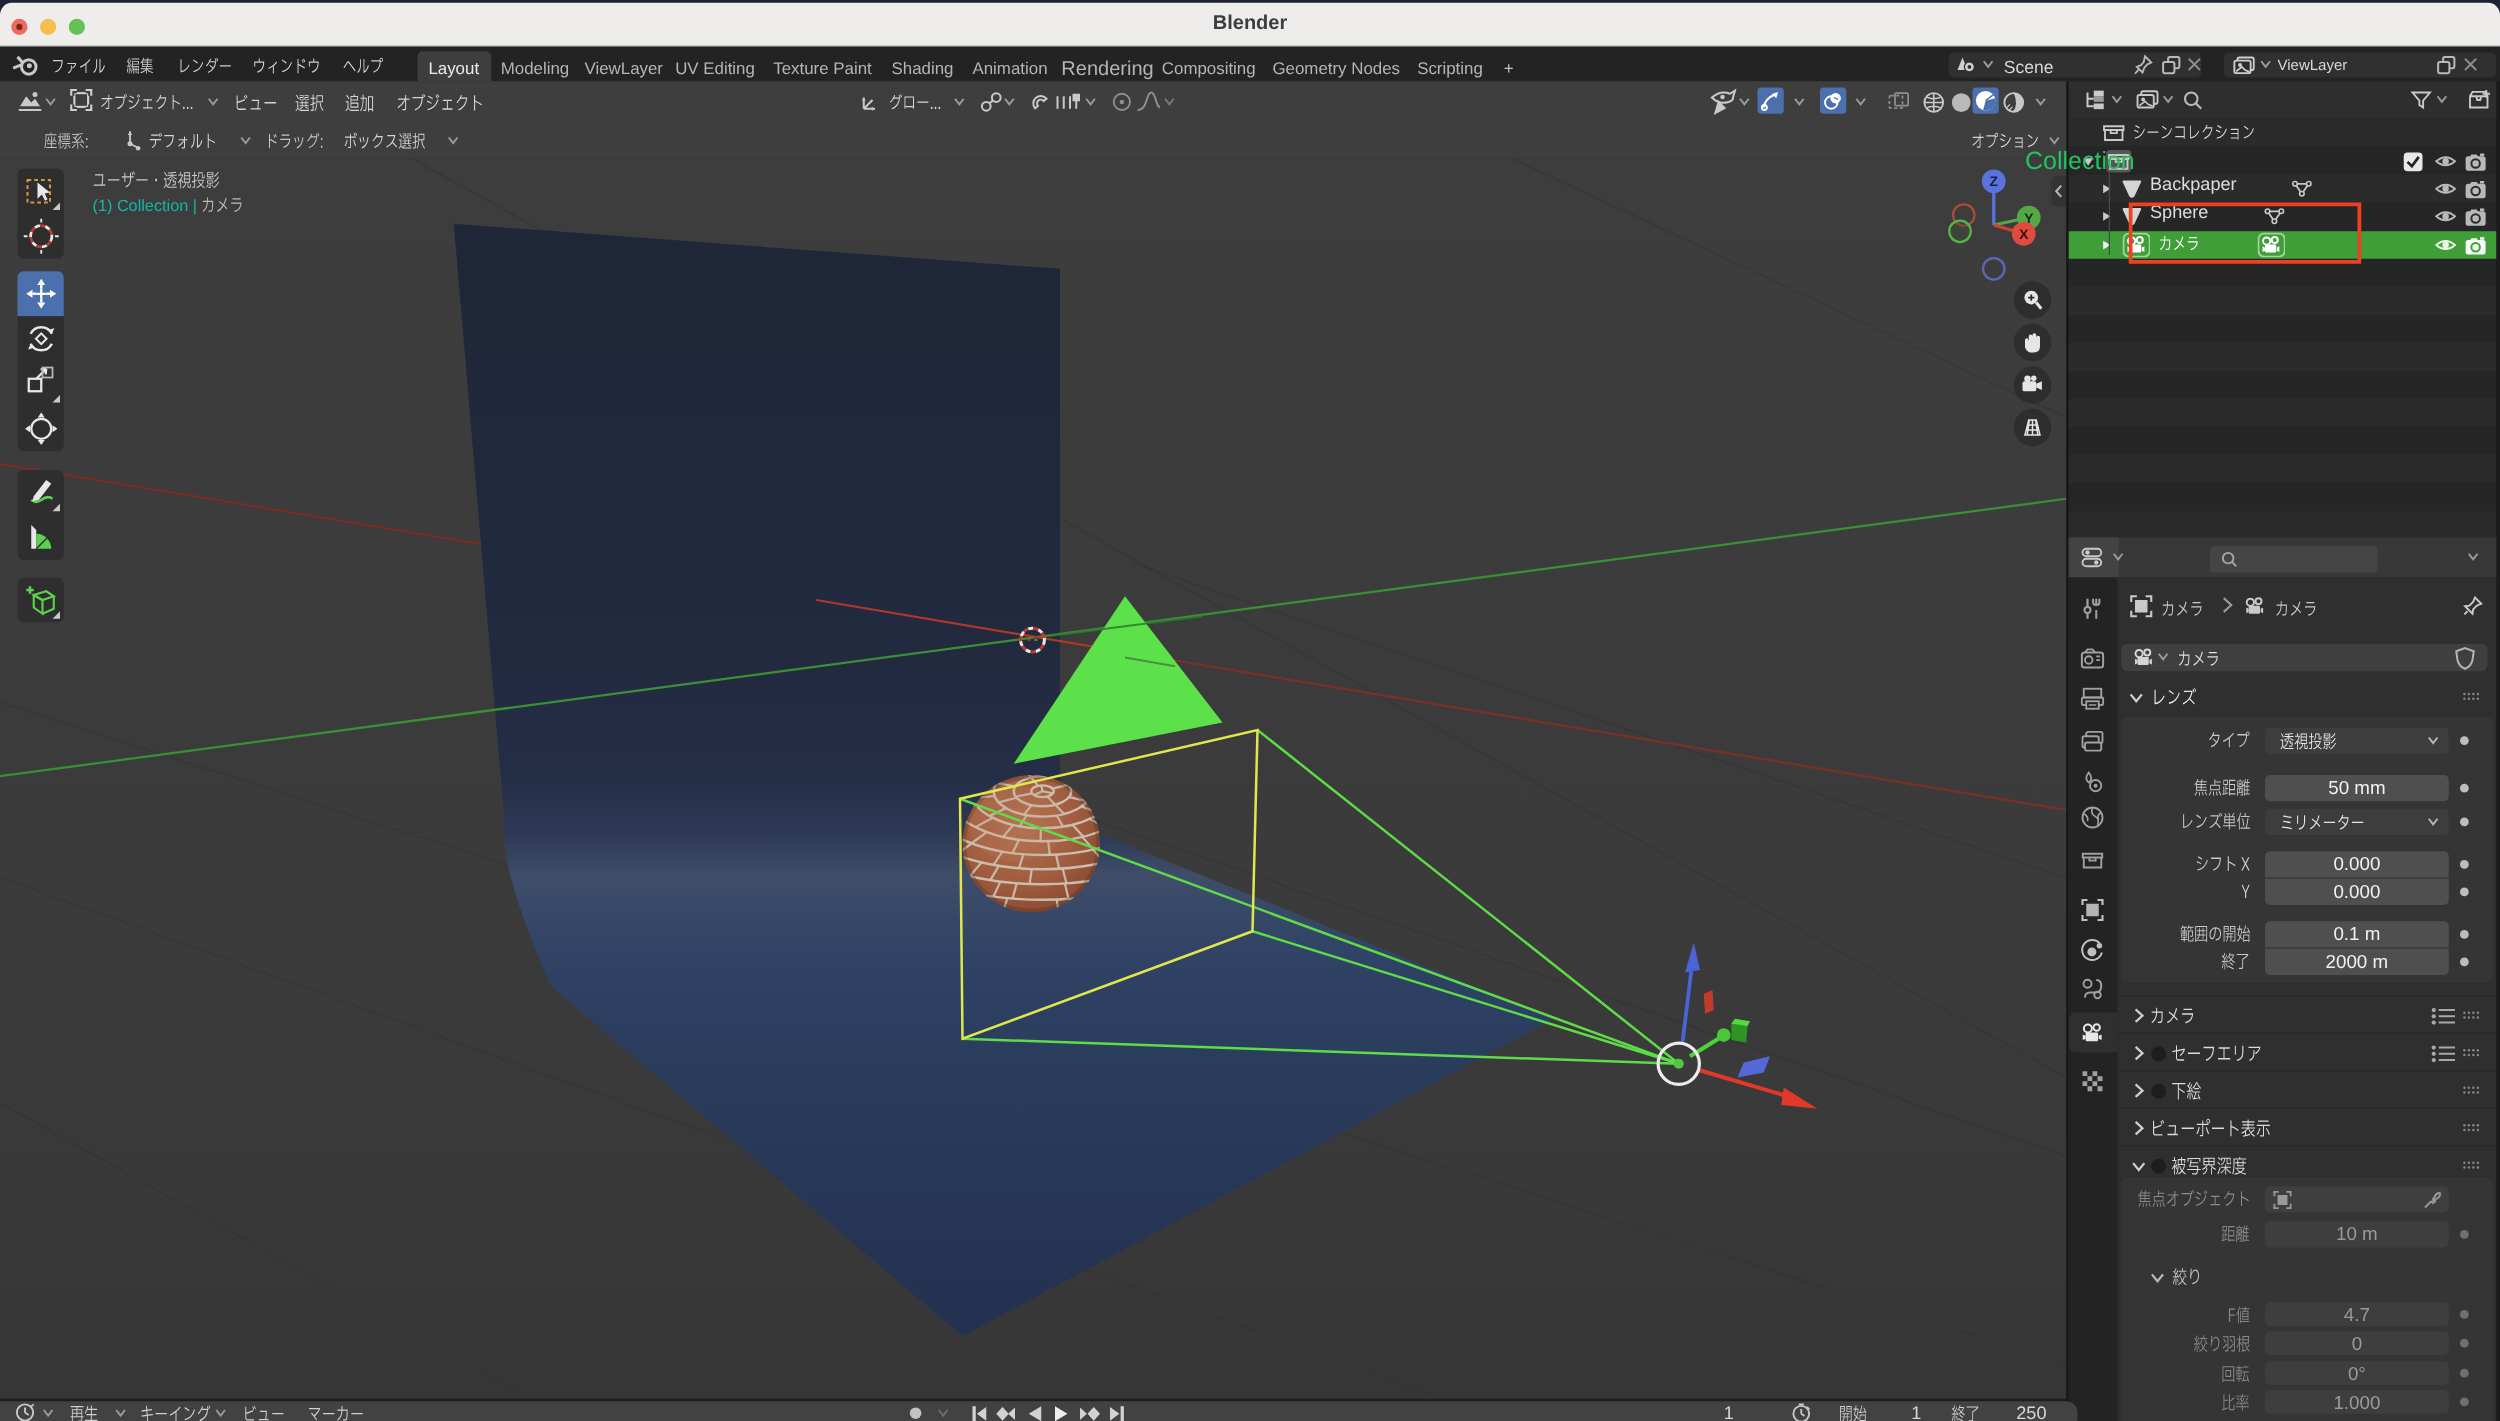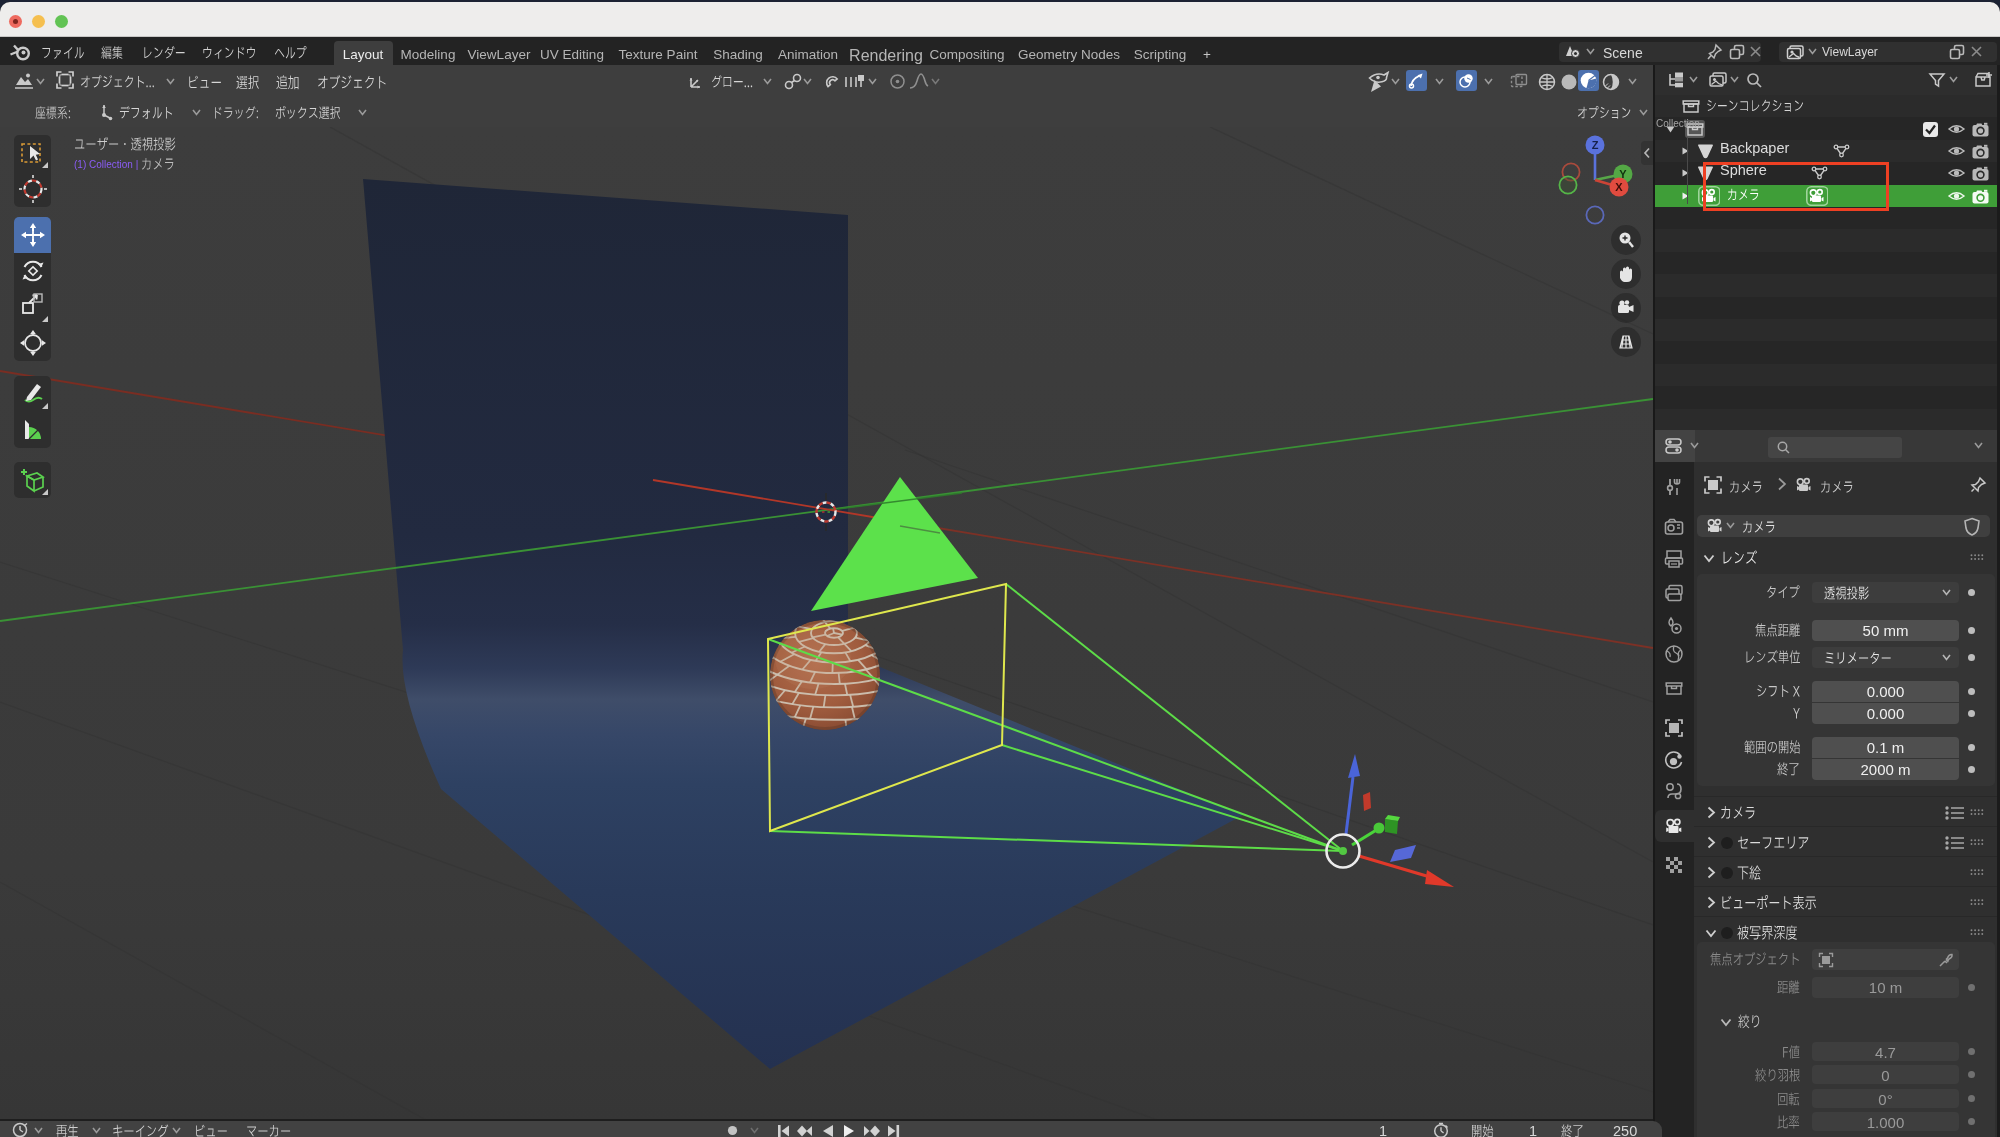--- a/index.html
+++ b/index.html
@@ -6,20 +6,21 @@
 .abs{position:absolute}
 #win svg{display:block}
 #win{position:absolute;left:0;top:2px;width:2000px;height:1135px;border-radius:10px 10px 0 0;overflow:hidden;background:#232323}
 </style></head><body>
 <div id="win">
 <div class="abs" style="left:0;top:0;width:2000px;height:35px;background:#eeedec;border-bottom:1px solid #c8c7c6"></div>
 <div class="abs" style="left:9px;top:13px;width:13px;height:13px;border-radius:50%;background:#ee6a5f"></div>
 <div class="abs" style="left:13px;top:17px;width:5px;height:5px;border-radius:50%;background:#7f261e"></div>
 <div class="abs" style="left:32px;top:13px;width:13px;height:13px;border-radius:50%;background:#f5bf4f"></div>
 <div class="abs" style="left:55px;top:13px;width:13px;height:13px;border-radius:50%;background:#62c354"></div>
+<div class="abs" style="left:0;top:8px;width:2000px;text-align:center;font-weight:bold;font-size:16px;color:#3d3d3d">Blender</div>
 <div class="abs" style="left:0;top:36px;width:2000px;height:27px;background:#232323"></div>
 <div class="abs" style="left:10px;top:40px">
       <svg width="22" height="19" viewBox="0 0 22 19" style="">
         <circle cx="13" cy="11.5" r="5.8" fill="none" stroke="#c9c9c9" stroke-width="2.4"></circle>
         <circle cx="13.5" cy="10.5" r="2" fill="#c9c9c9"></circle>
         <path d="M8 9.5 L0.5 12.5 M8.5 8.5 L4 3.5" stroke="#c9c9c9" stroke-width="2.4" fill="none"></path>
       </svg>
     </div>
 <div class="abs" style="left:41px;top:42px">
       <svg width="43.7" height="18.5" style="display:block" viewBox="0 -14.0 43.7 18.5">
@@ -494,21 +495,21 @@
           <circle r="16.5" fill="none" stroke="#ececec" stroke-width="2.6"></circle>
           <circle r="4" fill="#52c842"></circle>
         </g>
       </svg>
     </div>
 <div class="abs" style="left:74px;top:133px">
       <svg width="101.8" height="19.1" style="display:block" viewBox="0 -14.5 101.8 19.1">
         <path d="M10.3 -1.9V-0.9H1V-1.9H7.2Q7.7 -5.7 7.8 -9H2V-10H8.6Q8.6 -6 8.1 -1.9Z M21.5 -5H12.4V-6.1H21.5Z M33.1 -12.4Q33.6 -11.2 33.9 -9.9L33.3 -9.6Q32.9 -11.1 32.5 -12.1ZM32 -9.1Q31.7 -10.4 31.2 -11.7L31.9 -11.9Q32.4 -10.5 32.6 -9.4ZM30.8 -11.3V-8.4H33V-7.4H30.8V-6.1Q30.8 -3.4 29.8 -1.8Q28.8 -0.3 26.7 0.5L26.3 -0.4Q27.7 -0.9 28.5 -1.6Q29.3 -2.3 29.6 -3.4Q30 -4.5 30 -6.1V-7.4H26.3V-3.9H25.5V-7.4H23.4V-8.4H25.5V-11.2H26.3V-8.4H30V-11.3Z M44.1 -5H35.1V-6.1H44.1Z M50.1 -5.4V-5.6Q50.1 -6.1 50.3 -6.3Q50.5 -6.6 50.9 -6.6Q51.3 -6.6 51.5 -6.3Q51.7 -6.1 51.7 -5.6V-5.4Q51.7 -5 51.5 -4.7Q51.3 -4.5 50.9 -4.5Q50.5 -4.5 50.3 -4.7Q50.1 -5 50.1 -5.4Z M59.6 -6.6Q60.8 -7.1 61.6 -7.7Q62.4 -8.2 62.8 -8.9H59.9V-9.7H63.2V-10.8Q61.7 -10.7 60.5 -10.7L60.3 -11.5Q64.1 -11.5 66.6 -12.1L66.9 -11.3Q65.6 -11 63.8 -10.8V-9.7H67.4V-8.9H64.2Q64.7 -8.2 65.4 -7.7Q66.2 -7.2 67.5 -6.7L67.2 -5.9Q65.7 -6.6 64.9 -7.3Q64 -7.9 63.9 -8.8H63.8V-6.3H63.2V-8.8H63.1Q63 -7.9 62.2 -7.3Q61.4 -6.6 59.9 -5.8ZM59 -8.3Q58.1 -10.3 57.3 -11.4L57.9 -11.9Q58.3 -11.3 58.8 -10.4Q59.2 -9.6 59.6 -8.8ZM59.1 -2.6Q59.1 -1.4 59.8 -0.8Q60.4 -0.1 61.6 -0.1H67.5L67.3 0.8H61.6Q60.3 0.8 59.6 0.1Q58.9 -0.5 58.8 -1.5H58.7Q58.7 -0.7 58.3 -0.1Q58 0.5 57.2 1L57 0.1Q57.8 -0.4 58.1 -1Q58.4 -1.6 58.4 -2.7V-5.9H57V-6.8H59.1ZM65.2 -1.9Q65.6 -1.9 65.7 -2Q65.9 -2.1 65.9 -2.4Q66 -2.9 66.1 -3.6H64.2Q64.5 -4.3 64.7 -5.2H62.9Q62.7 -3.6 62.1 -2.6Q61.5 -1.6 60.3 -0.9L59.9 -1.7Q61 -2.2 61.5 -3.1Q62.1 -3.9 62.2 -5.2H60.7V-5.9H65.4V-5.4Q65.3 -4.7 65.1 -4.4H66.8Q66.8 -3.5 66.7 -2.9Q66.6 -2.4 66.5 -2Q66.4 -1.5 66.2 -1.3Q65.9 -1.1 65.4 -1.1H63.9L63.7 -1.9Z M72.8 -3.5 72.3 -2.9 70.9 -5.2Q70.9 -5.3 70.9 -5.2V1.1H70.2V-4.7Q69.5 -3.8 68.7 -2.8L68.3 -3.6Q69.4 -4.6 70.3 -6.2Q71.3 -7.8 71.6 -9.1H68.5V-9.9H70.2V-12.1H70.8V-9.9H72.4V-9.2Q72.1 -8.3 71.7 -7.3Q71.3 -6.4 70.9 -5.7V-5.7H70.9L71 -5.8Q71.1 -5.9 71.2 -5.9Q71.3 -5.9 71.4 -5.7ZM78 -2.2 78.6 -2V-0.1Q78.6 0.4 78.5 0.6Q78.3 0.8 78 0.8H77Q76.5 0.8 76.3 0.5Q76.1 0.2 76.1 -0.5V-3.3H75Q74.9 -1.8 74.2 -0.7Q73.5 0.4 72.1 1.1L71.8 0.4Q73.1 -0.3 73.7 -1.2Q74.2 -2 74.3 -3.3H73.1V-11.7H78.1V-3.3H76.7V-0.6Q76.7 -0.2 76.8 -0.1Q76.9 -0 77.2 -0H78ZM77.4 -10.8H73.8V-9.2H77.4ZM77.4 -8.4H73.8V-6.7H77.4ZM77.4 -5.9H73.8V-4.1H77.4Z M83.4 -5.1Q82.9 -4.9 82.1 -4.5V-0.1Q82.1 0.4 81.9 0.6Q81.8 0.8 81.3 0.8H80.1L79.9 -0.1H81.4V-4.1Q80.6 -3.8 79.7 -3.5L79.6 -4.4Q80.4 -4.6 81.4 -5V-8.6H79.7V-9.5H81.4V-12.1H82.1V-9.5H83.6V-8.6H82.1V-5.3Q82.7 -5.6 83.2 -5.9ZM83.6 -6.9Q84.2 -7.6 84.5 -8.3Q84.7 -9 84.7 -10.2V-11.7H88.1V-8.1Q88.1 -7.8 88.2 -7.7Q88.3 -7.6 88.5 -7.6H89.1V-9.7L89.7 -9.4V-7.7Q89.7 -7.2 89.6 -7Q89.5 -6.8 89.1 -6.8H88.4Q87.9 -6.8 87.7 -7.1Q87.5 -7.3 87.5 -8V-10.9H85.4V-10.1Q85.4 -8.8 85 -7.9Q84.7 -6.9 84 -6.2ZM89.6 1.1Q88 0.3 86.8 -1Q85.4 0.3 83.4 1.1L83.2 0.3Q84.9 -0.4 86.2 -1.6Q85.3 -2.7 84.4 -4.3L85 -4.7Q85.8 -3.2 86.8 -2.1Q87.9 -3.4 88.4 -4.9H84V-5.7H89.1V-5Q88.6 -3 87.3 -1.5Q88.4 -0.4 89.9 0.3Z M100.9 -11.5Q100.3 -10.4 99.5 -9.4Q98.6 -8.5 97.7 -7.8L97.3 -8.6Q99.2 -9.9 100.3 -12.1ZM94.5 -6.7H97.2V-6H91V-6.7H93.7V-7.7H91.6V-11.7H96.7V-7.7H94.5ZM96 -11H92.3V-10.1H96ZM96 -9.4H92.3V-8.5H96ZM101.1 -7.8Q100.5 -6.6 99.6 -5.5Q98.7 -4.4 97.7 -3.6L97.3 -4.5Q98.2 -5.2 99.1 -6.2Q99.9 -7.2 100.5 -8.3ZM96.6 -2.6H94.5V-0Q94.5 0.5 94.4 0.8Q94.2 1 93.7 1H92.8L92.7 0.2H93.8V-2.6H91.7V-5.1H96.6ZM95.9 -4.4H92.4V-3.2H95.9ZM101.4 -3.8Q100.6 -2.3 99.5 -1Q98.4 0.3 97.2 1.1L96.7 0.3Q97.9 -0.5 99 -1.7Q100 -2.9 100.8 -4.3ZM93 -1.7Q92.8 -1.1 92.3 -0.5Q91.8 0.1 91.3 0.5L90.9 -0.1Q91.4 -0.6 91.8 -1.1Q92.2 -1.6 92.5 -2.2ZM95.6 -2.1Q96.4 -1.2 96.9 -0.2L96.4 0.3Q95.8 -0.8 95.2 -1.6Z" fill="#cdcdcd"></path>
       </svg>
     </div>
-<div class="abs" style="left:74px;top:153px;font-size:10px;color:#8b5cf6;display:flex;align-items:center">
+<div class="abs" style="left:74px;top:153px;font-size:13px;color:#14b8a6;display:flex;align-items:center">
       <span>(1)&nbsp;Collection&nbsp;|&nbsp;</span>
       <svg width="33.9" height="19.1" style="display:block" viewBox="0 -14.5 33.9 19.1">
         <path d="M9.5 -8.8V-7.9Q9.5 -3.9 9.2 -2Q9.1 -0.9 8.6 -0.4Q8.2 -0 7.2 -0H5.9L5.7 -1H7.1Q7.8 -1 8.1 -1.3Q8.4 -1.6 8.5 -2.3Q8.6 -3.2 8.6 -4.6Q8.7 -6 8.7 -7.4V-7.9H5.3Q5.2 -5 4.3 -3.1Q3.3 -1.2 1.6 0.2L1.1 -0.7Q2.8 -2 3.6 -3.6Q4.4 -5.3 4.5 -7.9H1.3V-8.8H4.6V-9V-11.6H5.3V-9V-8.8Z M20.4 -1.9Q19.2 -3.3 17.9 -4.6Q16 -1.3 13.2 0.1L12.7 -0.8Q15.5 -2.2 17.2 -5.2Q15.5 -6.8 14.1 -7.9L14.5 -8.7Q16.1 -7.5 17.7 -6.1Q18.7 -8.2 19.5 -11.3L20.3 -10.9Q19.5 -7.8 18.3 -5.4Q19.8 -4 20.8 -2.7Z M25 -10.9H31.5V-9.8H25ZM24 -7.4H32.3Q32.2 -4.3 30.8 -2.4Q29.3 -0.4 26.7 0.2L26.4 -0.8Q28.6 -1.4 29.9 -2.7Q31.1 -4.1 31.4 -6.4H24Z" fill="#bdbdbd"></path>
       </svg>
     </div>
 <div class="abs" style="left:14px;top:133px;width:37px;height:36px;background:#2e2e2e;border-radius:5px 5px 0 0"></div>
     <div class="abs" style="left:14px;top:133px;width:37px;height:36px;display:flex;align-items:center;justify-content:center">
       <svg width="36" height="36" viewBox="0 0 36 36" style="">
         <rect x="7" y="9" width="18" height="18" fill="none" stroke="#d99a36" stroke-width="1.6" stroke-dasharray="3 2.4"></rect>
         <path d="M17 14 L17 27 L20.5 23.5 L23 28.5 L25 27.5 L22.8 22.8 L27 22 Z" fill="#e8e8e8" transform="translate(-2,-3)"></path>
@@ -717,21 +718,21 @@
       </svg>
     </div>
 <div class="abs" style="left:1684px;top:116.60000000000001px">
       <svg width="22" height="20" viewBox="0 0 22 20" style="">
         <rect x="1" y="1" width="20" height="18" rx="3" fill="#565656"></rect>
         <path d="M4 8 L4 16 L18 16 L18 8 Z" fill="none" stroke="#c9c9c9" stroke-width="1.5"></path>
         <path d="M3.2 5 L18.8 5 L18.8 8 L3.2 8 Z" fill="none" stroke="#c9c9c9" stroke-width="1.5"></path>
         <path d="M8.5 8 L8.5 10.5 L13.5 10.5 L13.5 8" fill="none" stroke="#c9c9c9" stroke-width="1.4"></path>
       </svg>
     </div>
-<div class="abs" style="left:1656px;top:115.6px;font-size:10px;color:#a3a3a3">Collection</div>
+<div class="abs" style="left:1620px;top:115.6px;font-size:20px;color:#22c55e">Collection</div>
 <div class="abs" style="left:1922px;top:118.60000000000001px">
       <svg width="17" height="17" viewBox="0 0 17 17" style="">
         <rect x="1" y="1" width="15" height="15" rx="3" fill="#e8e8e8"></rect>
         <path d="M4 8.5 L7.5 12 L13 4.5" stroke="#222" stroke-width="2.2" fill="none"></path>
       </svg>
     </div>
 <div class="abs" style="left:1947px;top:118.60000000000001px">
       <svg width="19" height="16" viewBox="0 0 19 16" style="">
         <path d="M2 8 Q9.5 1.5 17 8 Q9.5 14.5 2 8 Z" fill="none" stroke="#b9b9b9" stroke-width="1.5"></path>
         <circle cx="9.5" cy="8" r="2.6" fill="#b9b9b9"></circle>

